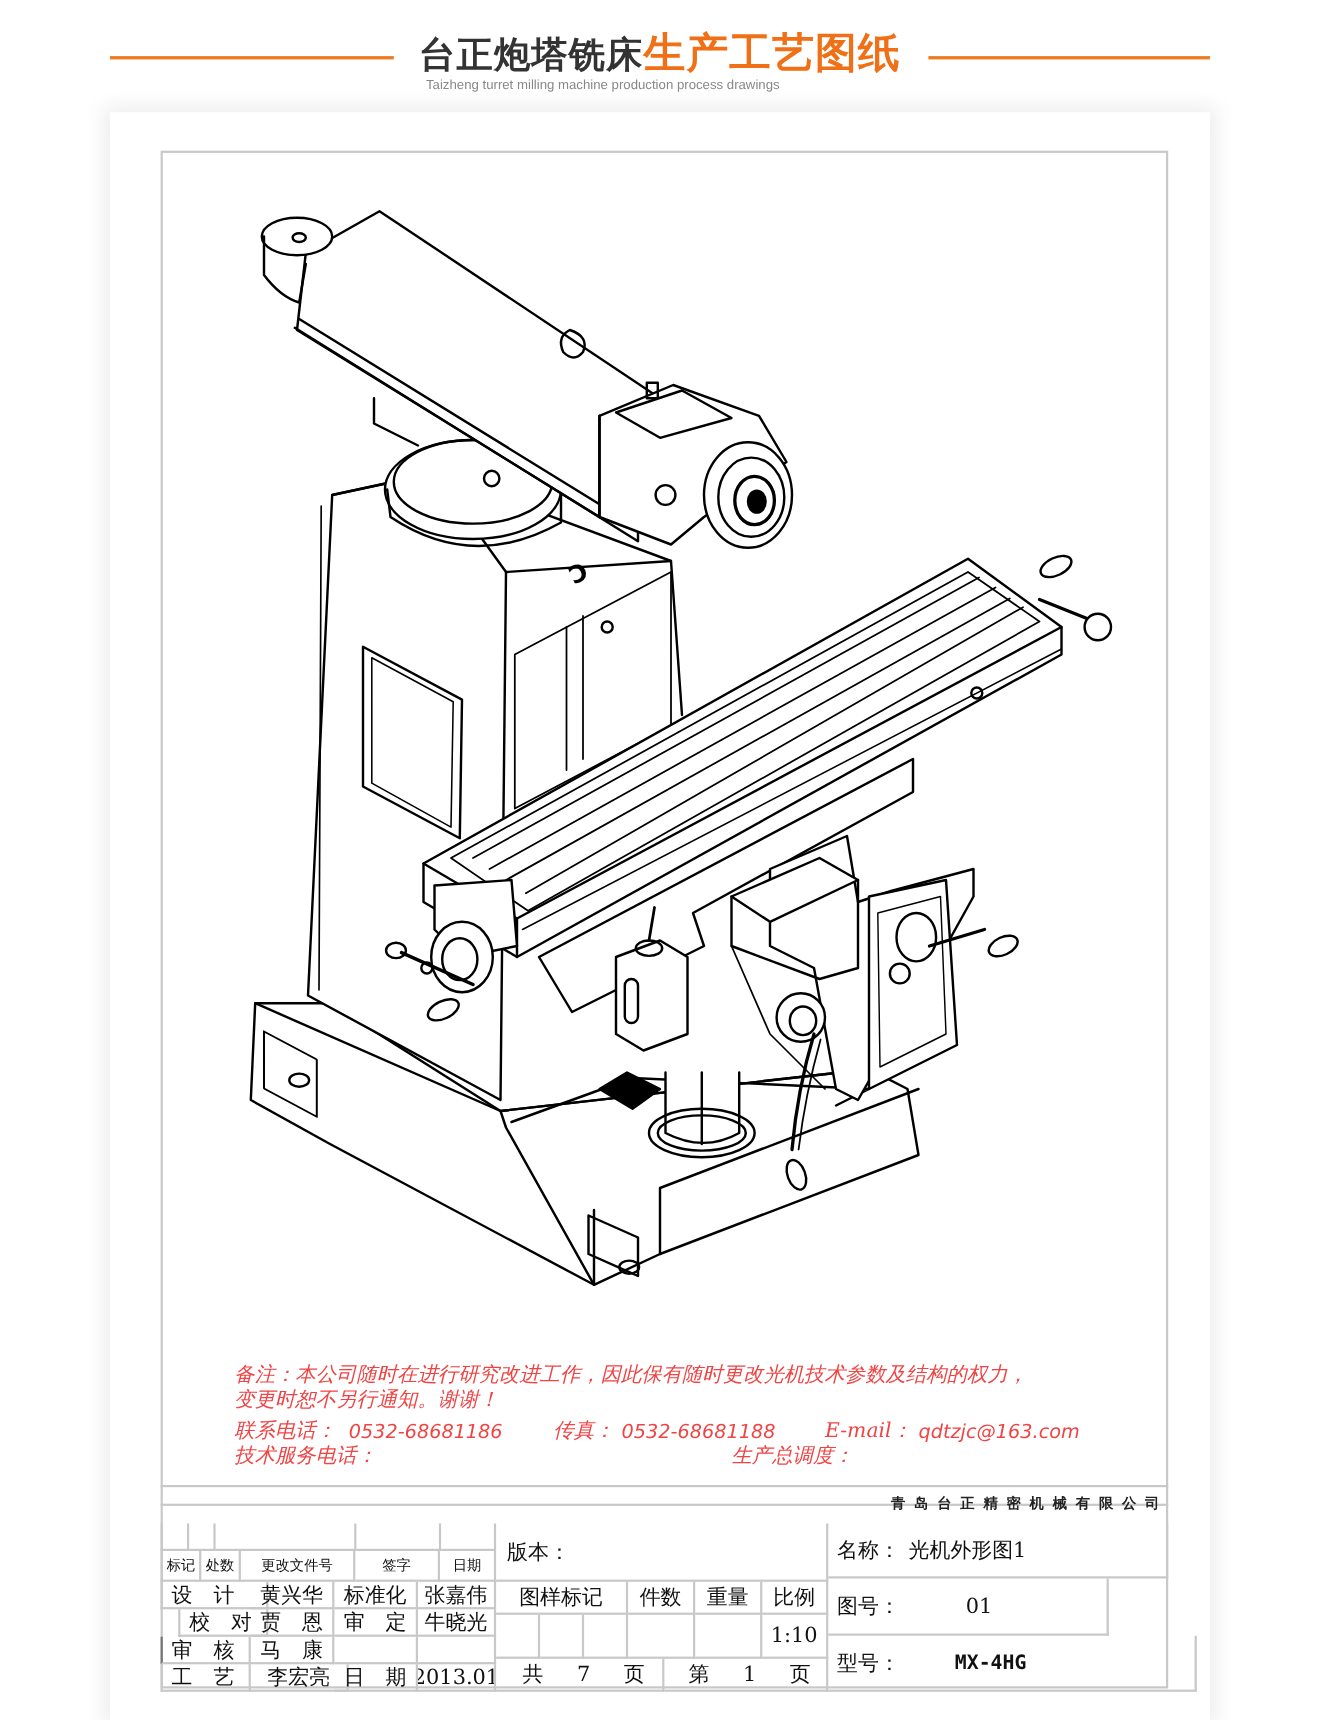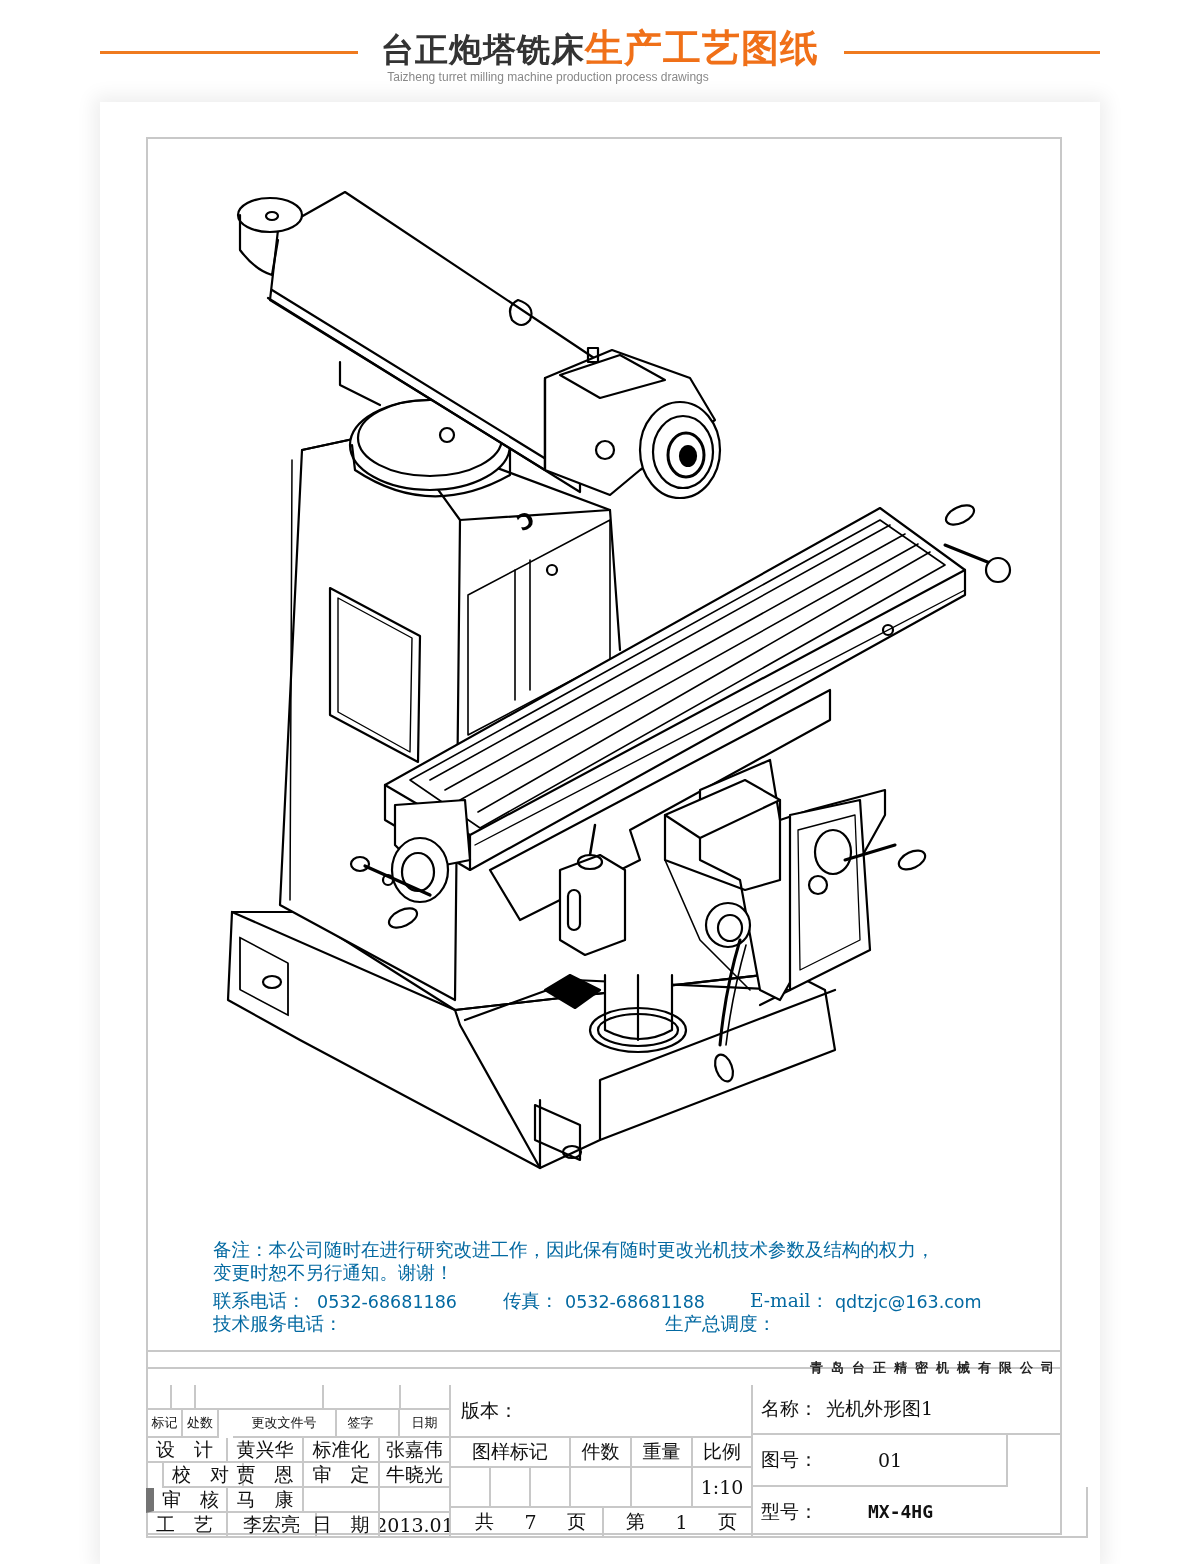--- a/index.html
+++ b/index.html
@@ -17,21 +17,21 @@
   .subtitle { position: absolute; top: 70px; left: 0; width: 1096px; text-align: center; font-size: 12px; color: #888888; font-family: "Liberation Sans", sans-serif; }
 
   
   .paper { position: absolute; left: 100px; top: 102px; width: 1000px; height: 1462px; background: #ffffff; box-shadow: 0 0 18px 6px rgba(0,0,0,0.07); }
   .frame { position: absolute; left: 146px; top: 137px; width: 916px; height: 1398px; border: 2px solid #c8c8c8; background: #fff; }
 
   .drawing { position: absolute; left: 200px; top: 170px; width: 830px; height: 1060px; }
   .drawing svg { width: 100%; height: 100%; }
 
   
-  .notes { position: absolute; left: 213px; top: 1238px; width: 840px; font-family: "DejaVu Serif", "Liberation Serif", serif; color: #0369a1; font-size: 18.5px; line-height: 23px; }
+  .notes { position: absolute; left: 213px; top: 1238px; width: 840px; font-family: "DejaVu Serif", "Liberation Serif", serif; color: #ef4444; font-size: 18.5px; line-height: 23px; font-style: italic; }
   .notes .row { position: relative; height: 23px; white-space: nowrap; }
   .notes .mono { font-family: "DejaVu Sans", sans-serif; font-size: 17.5px; }
   .notes .abs { position: absolute; top: 0; }
 
   
   .tb { position: absolute; left: 146px; top: 1350px; width: 916px; border-top: 2px solid #c8c8c8; }
   .cell { position: absolute; border-right: 2px solid #c8c8c8; border-bottom: 2px solid #c8c8c8; font-family: "DejaVu Serif", "Liberation Serif", serif; color: #111; display: flex; align-items: center; overflow: hidden; }
   .company { position: absolute; left: 0; top: 0; width: 916px; height: 17px; border-bottom: 2px solid #c8c8c8; text-align: right; font-size: 13px; font-weight: bold; letter-spacing: 8px; line-height: 31px; color: #222; font-family: "DejaVu Sans", sans-serif; }
   .sm { font-size: 13px; justify-content: center; }
   .lg { font-size: 19px; }
@@ -193,35 +193,35 @@
   <div class="company">青岛台正精密机械有限公司</div>
 
   <div class="cell" style="left:0;top:33px;width:26px;height:25px;border-left:2px solid #c8c8c8;"></div>
   <div class="cell" style="left:26px;top:33px;width:24px;height:25px;"></div>
   <div class="cell" style="left:50px;top:33px;width:128px;height:25px;"></div>
   <div class="cell" style="left:178px;top:33px;width:77px;height:25px;"></div>
   <div class="cell" style="left:255px;top:33px;width:50px;height:25px;"></div>
 
   <div class="cell sm" style="left:0;top:58px;width:26px;height:28px;border-left:2px solid #c8c8c8;width:37px;">标记</div>
   <div class="cell sm" style="left:37px;top:58px;width:36px;height:28px;">处数</div>
-  <div class="cell sm" style="left:87px;top:58px;width:104px;height:28px;">更改文件号</div>
+  <div class="cell sm" style="left:73px;top:58px;width:104px;height:28px;">更改文件号</div>
   <div class="cell sm" style="left:177px;top:58px;width:77px;height:28px;">签字</div>
   <div class="cell sm" style="left:254px;top:58px;width:51px;height:28px;">日期</div>
 
-  <div class="cell lg sp" style="left:0;top:86px;width:82px;height:25px;border-left:2px solid #c8c8c8;">设　计</div>
+  <div class="cell lg sp" style="left:0;top:86px;width:98px;height:25px;border-left:2px solid #c8c8c8;">设　计</div>
   <div class="cell lg ctr" style="left:82px;top:86px;width:76px;height:25px;">黄兴华</div>
   <div class="cell lg ctr" style="left:158px;top:86px;width:76px;height:25px;">标准化</div>
   <div class="cell lg ctr" style="left:234px;top:86px;width:71px;height:25px;">张嘉伟</div>
 
   <div class="cell lg sp" style="left:16px;top:111px;width:82px;height:25px;border-left:2px solid #c8c8c8;">校　对</div>
   <div class="cell lg ctr" style="left:82px;top:111px;width:76px;height:25px;">贾　恩</div>
   <div class="cell lg ctr" style="left:158px;top:111px;width:76px;height:25px;">审　定</div>
   <div class="cell lg ctr" style="left:234px;top:111px;width:71px;height:25px;">牛晓光</div>
 
-  <div class="cell lg sp" style="left:0;top:136px;width:82px;height:25px;border-left:8px solid #737373;">审　核</div>
+  <div class="cell lg sp" style="left:0;top:136px;width:82px;height:25px;border-left:2px solid #737373;">审　核</div>
   <div class="cell lg ctr" style="left:82px;top:136px;width:76px;height:25px;">马　康</div>
   <div class="cell lg ctr" style="left:158px;top:136px;width:76px;height:25px;"></div>
   <div class="cell lg ctr" style="left:234px;top:136px;width:71px;height:25px;"></div>
 
   <div class="cell lg sp" style="left:0;top:161px;width:82px;height:25px;border-left:2px solid #c8c8c8;">工　艺</div>
   <div class="cell lg ctr" style="left:82px;top:161px;width:89px;height:25px;">李宏亮</div>
   <div class="cell lg ctr" style="left:158px;top:161px;width:76px;height:25px;">日　期</div>
   <div class="cell lg ctr" style="left:234px;top:161px;width:71px;height:25px;">2013.01</div>
 
   <div class="cell lg left" style="left:305px;top:33px;width:302px;height:53px;">版本：</div>

